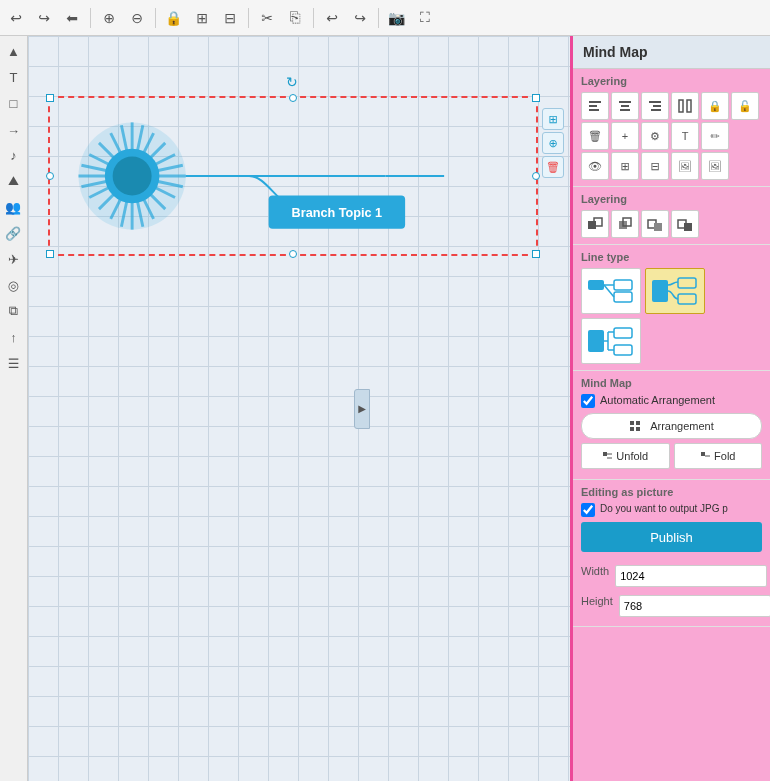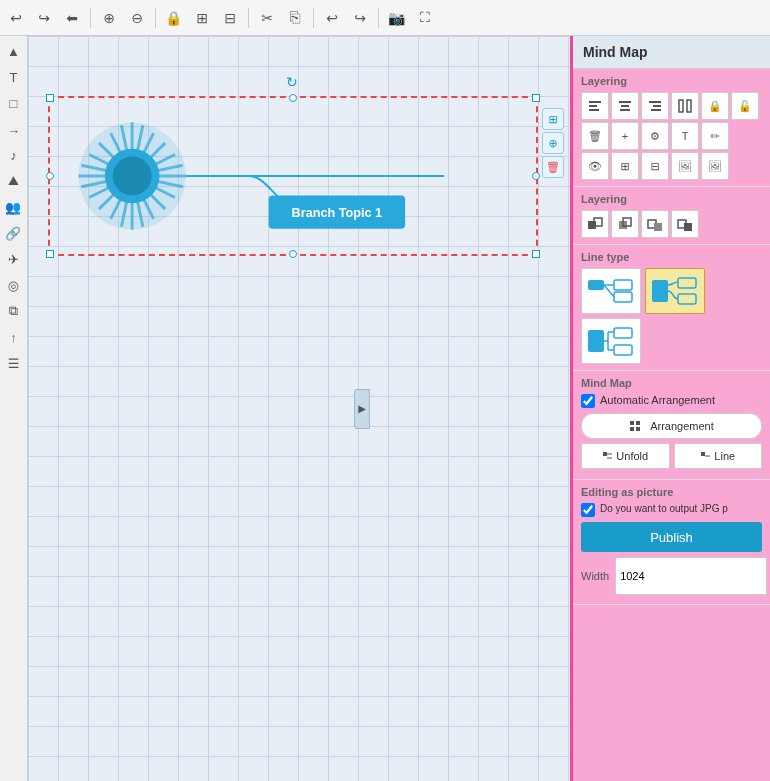--- a/index.html
+++ b/index.html
@@ -247,25 +247,25 @@
       border: none;
       border-radius: 3px;
       font-size: 13px;
       cursor: pointer;
       font-weight: normal;
       margin-bottom: 5px;
     }
 
     
     .wh-row {
-      display: flex; align-items: center; gap: 6px; margin-bottom: 3px;
+      display: flex; align-items: flex-start; gap: 6px; margin-bottom: 3px; margin-top: 8px;
     }
     .wh-label { font-size: 11px; color: #555; width: 36px; }
     .wh-input {
-      flex: 1; height: 38px;
+      flex: 1; height: 22px;
       border: 1px solid #ccc;
       border-radius: 2px;
       padding: 0 4px;
       font-size: 11px;
     }
 
     
     .output-section .checkbox-row label { font-size: 10px; }
 
     
@@ -548,32 +548,36 @@
               <line x1="5" y1="3" x2="10" y2="3" stroke="#555" stroke-width="1"></line>
               <line x1="5" y1="7" x2="10" y2="7" stroke="#555" stroke-width="1"></line>
             </svg>
           <span>Unfold</span>
         </div>
         <div class="action-btn">
           <svg width="11" height="11" viewBox="0 0 11 11">
               <rect x="1" y="1" width="4" height="4" fill="#555"></rect>
               <line x1="5" y1="5" x2="10" y2="5" stroke="#555" stroke-width="1"></line>
             </svg>
-          <span>Line</span>
+          <span>Fold</span>
         </div>
       </div>
     </div>
 
     <div class="panel-section output-section">
       <div class="panel-section-title">Editing as picture</div>
       <div class="checkbox-row">
         <input type="checkbox" id="jpg-out" checked="" style="">
         <label for="jpg-out">Do you want to output JPG p</label>
       </div>
       <button class="publish-btn">Publish</button>
       <div class="wh-row">
         <span class="wh-label">Width</span>
         <input class="wh-input" type="text" value="1024" style="">
       </div>
+      <div class="wh-row">
+        <span class="wh-label">Height</span>
+        <input class="wh-input" type="text" value="768" style="">
+      </div>
     </div>
 
   </div>
 </div>
 
 </body></html>

